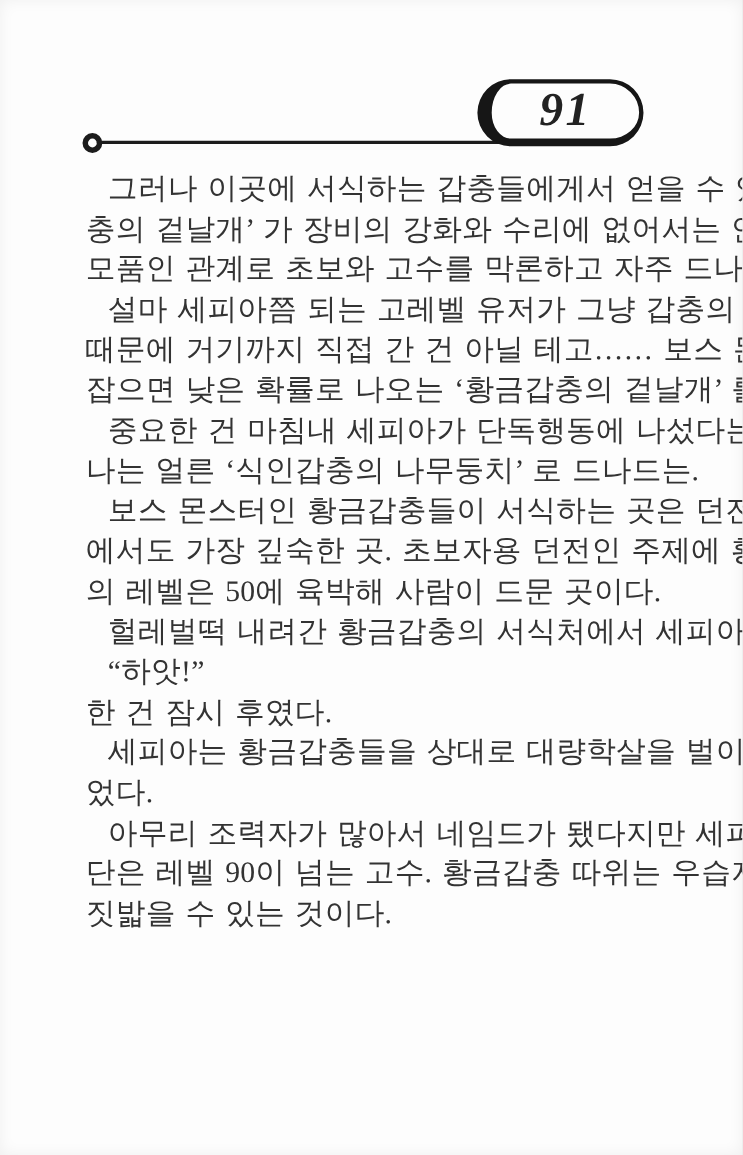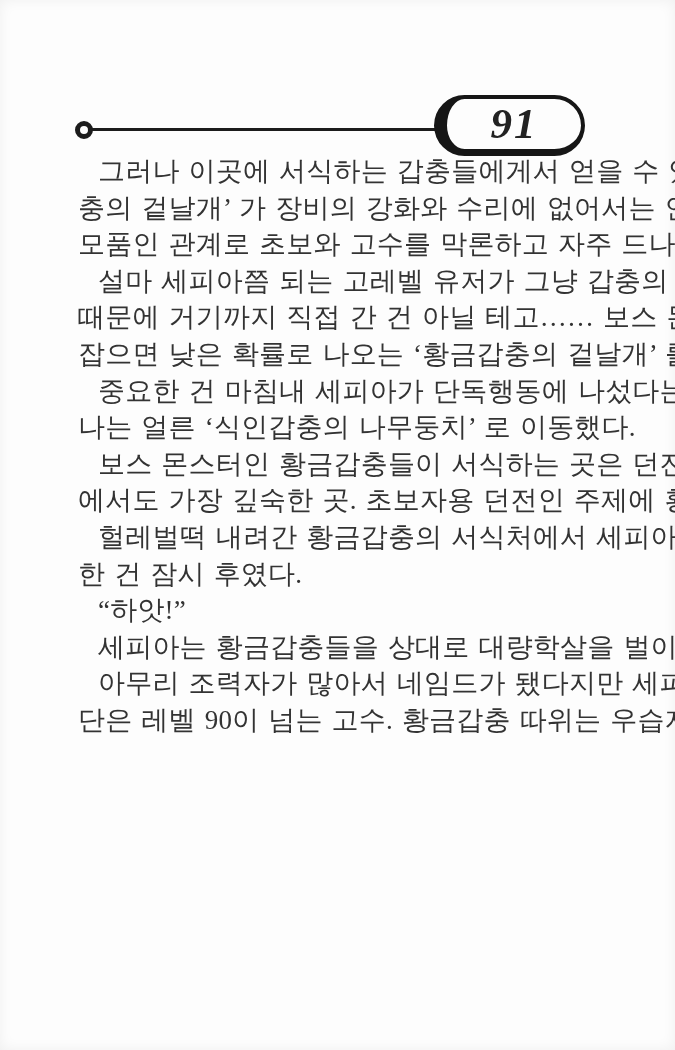--- a/index.html
+++ b/index.html
@@ -42,21 +42,20 @@
     width: 134px; height: 50px;
     background: #fdfdfd;
     border: 4px solid #161616;
     border-left-width: 13px;
     border-bottom-width: 7px;
     border-radius: 32px;
     display: flex;
     align-items: center;
     justify-content: center;
     z-index: 2;
-    margin-top: 23px;
   }
   .page-number-oval .num {
     font-size: 43px;
     font-weight: bold;
     font-style: italic;
     letter-spacing: 2px;
     color: #222;
     transform: translateY(-1px);
   }
 
@@ -96,29 +95,32 @@
   </div>
 
   <div class="body-text">
       <div class="line first">그러나 이곳에 서식하는 갑충들에게서 얻을 수 있는 ‘갑</div>
       <div class="line">충의 겉날개’ 가 장비의 강화와 수리에 없어서는 안 될 소</div>
       <div class="line">모품인 관계로 초보와 고수를 막론하고 자주 드나드는 던전</div>
       <div class="line first">설마 세피아쯤 되는 고레벨 유저가 그냥 갑충의 겉날개</div>
       <div class="line">때문에 거기까지 직접 간 건 아닐 테고…… 보스 몬스터를</div>
       <div class="line">잡으면 낮은 확률로 나오는 ‘황금갑충의 겉날개’ 를 노린</div>
       <div class="line first">중요한 건 마침내 세피아가 단독행동에 나섰다는 점이다.</div>
-      <div class="line">나는 얼른 ‘식인갑충의 나무둥치’ 로 이동했다.</div>
+      <div class="line">나는 얼른 ‘식인갑충의 나무둥치’ 로 드나드는.</div>
       <div class="line first">보스 몬스터인 황금갑충들이 서식하는 곳은 던전 최하층</div>
       <div class="line">에서도 가장 깊숙한 곳. 초보자용 던전인 주제에 황금갑충</div>
+      <div class="line">의 레벨은 50에 육박해 사람이 드문 곳이다.</div>
       <div class="line first">헐레벌떡 내려간 황금갑충의 서식처에서 세피아를 발견</div>
+      <div class="line first">“하앗!”</div>
       <div class="line">한 건 잠시 후였다.</div>
-      <div class="line first">“하앗!”</div>
       <div class="line first">세피아는 황금갑충들을 상대로 대량학살을 벌이는 중이</div>
+      <div class="line">었다.</div>
       <div class="line first">아무리 조력자가 많아서 네임드가 됐다지만 세피아도 일</div>
       <div class="line">단은 레벨 90이 넘는 고수. 황금갑충 따위는 우습지도 않게</div>
+      <div class="line">짓밟을 수 있는 것이다.</div>
     </div>
 
   <div class="footer">
     
     
   </div>
 
 </div>
 
 </body></html>

